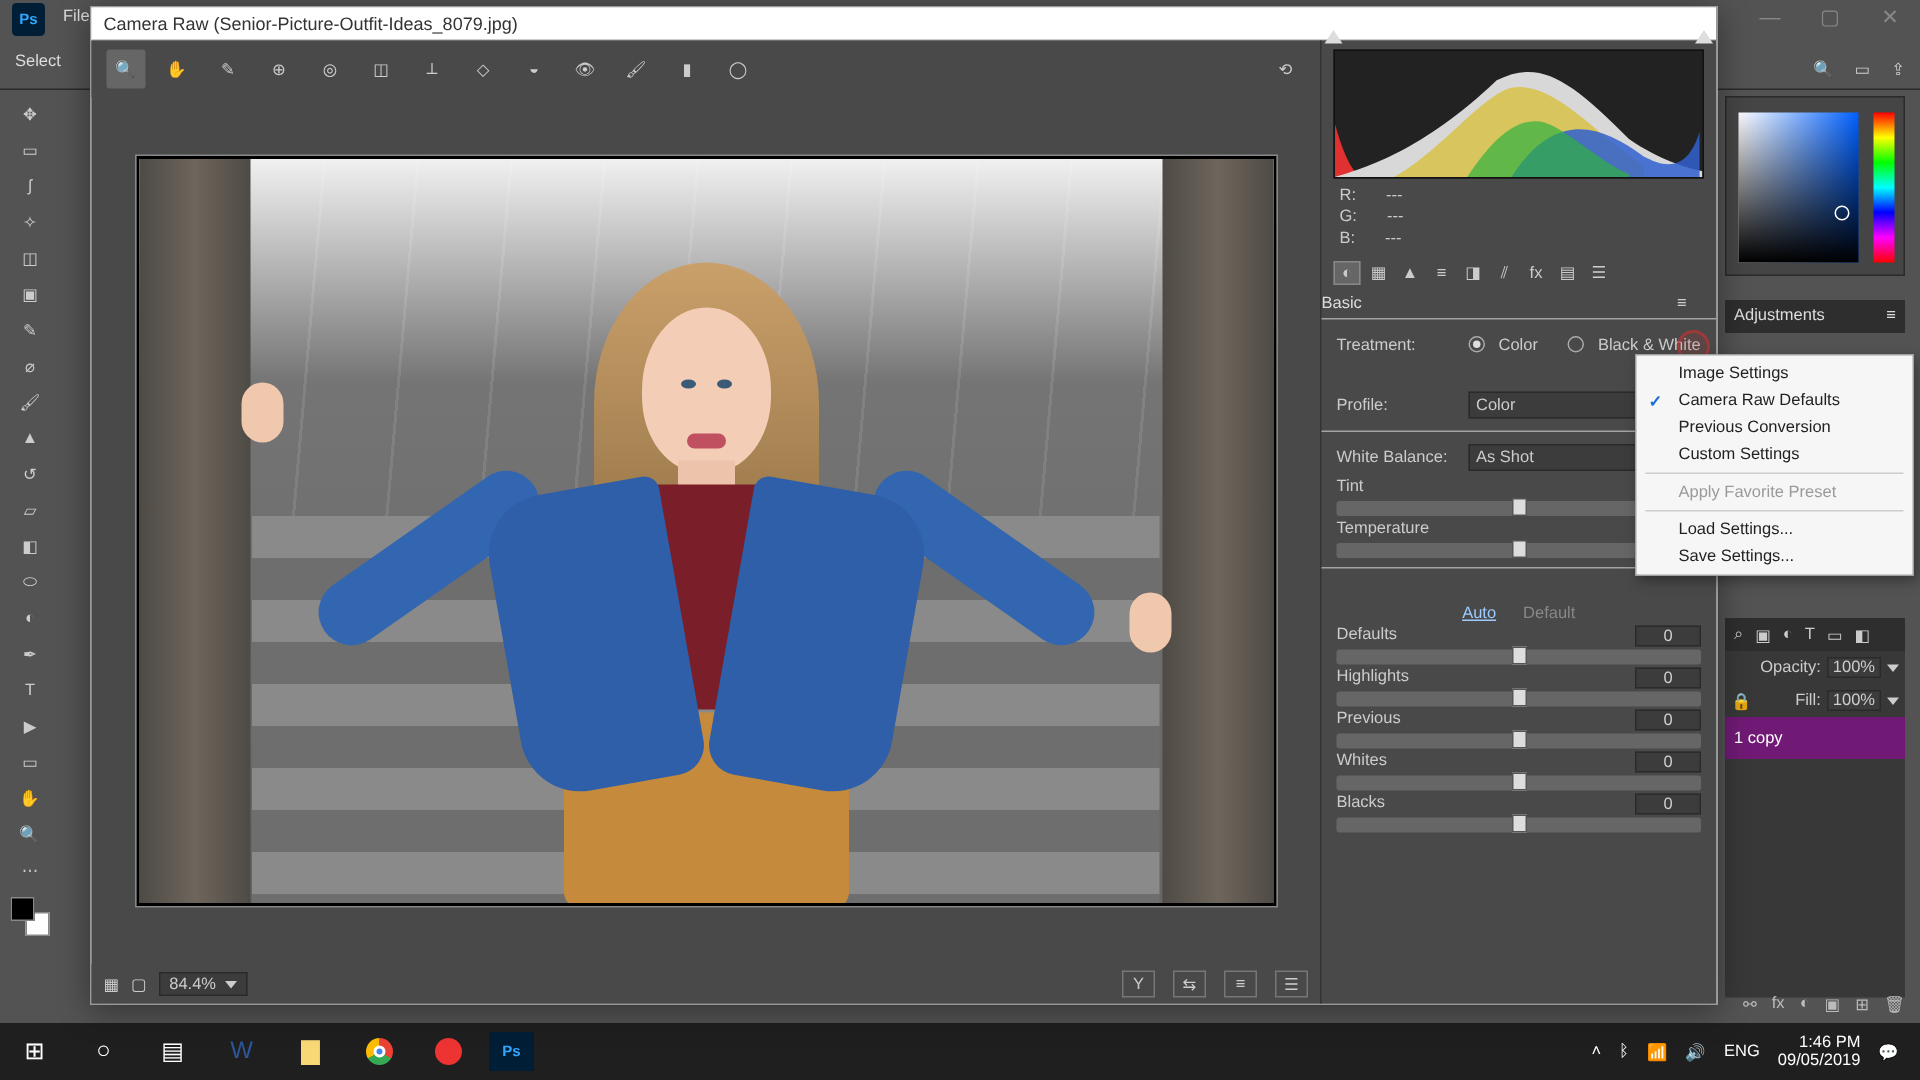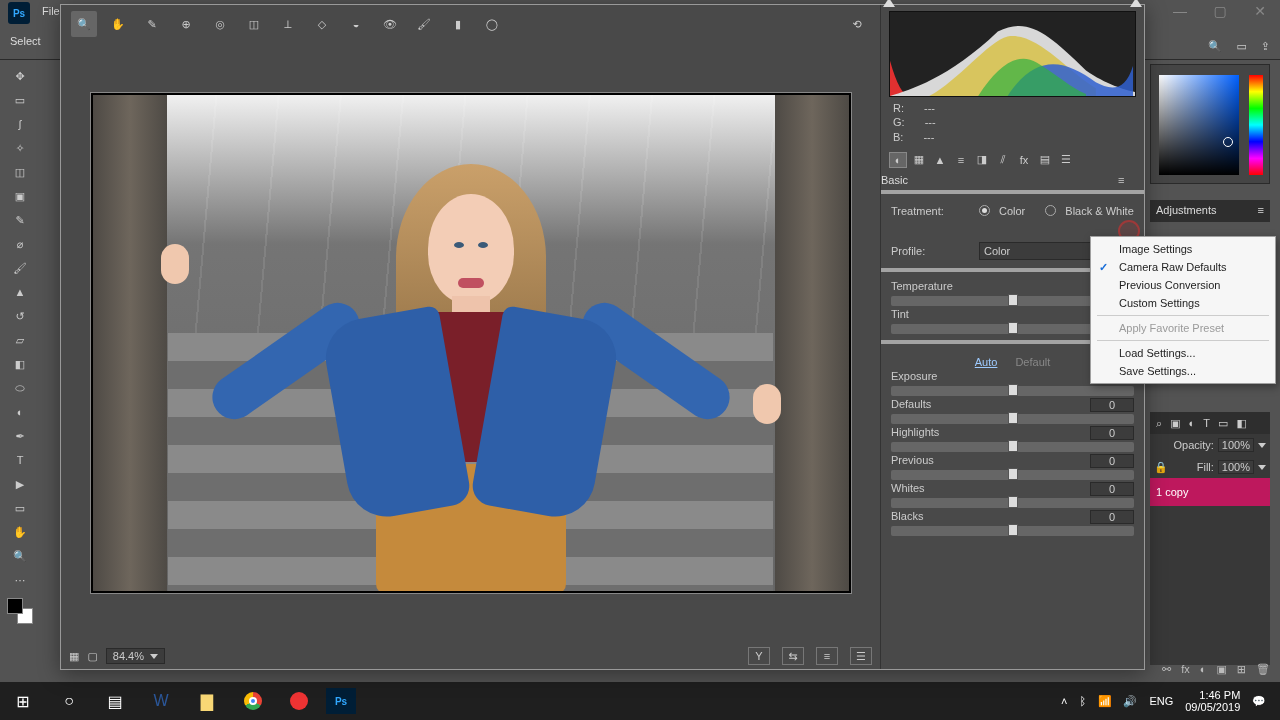--- a/index.html
+++ b/index.html
@@ -23,21 +23,21 @@
 
 .right-top-icons { position: absolute; right: 10px; top: 40px; display: flex; gap: 14px; color: #ccc; }
 .color-panel { position: absolute; right: 10px; top: 64px; width: 120px; height: 120px; background: #454545; border: 1px solid #2a2a2a; }
 .color-field { position: relative; width: 80px; height: 100px; margin: 10px 0 0 8px; background: linear-gradient(to top, #000, transparent), linear-gradient(to right, #fff, #0060ff); }
 .color-circle { position: absolute; width: 10px; height: 10px; border: 1px solid #fff; border-radius: 50%; right: 6px; top: 62px; }
 .hue-strip { position: absolute; right: 6px; top: 10px; width: 14px; height: 100px; background: linear-gradient(to bottom, #f00,#ff0,#0f0,#0ff,#00f,#f0f,#f00); }
 .adjust-panel { position: absolute; right: 10px; top: 200px; width: 120px; background: #383838; }
 .adjust-header { height: 22px; background: #2e2e2e; color: #ddd; padding: 4px 6px; display: flex; justify-content: space-between; }
 .layers-panel { position: absolute; right: 10px; top: 412px; width: 120px; bottom: 55px; background: #383838; }
 .layer-opacity-row { height: 22px; background: #383838; display: flex; align-items: center; justify-content: flex-end; padding: 0 4px; color: #ccc; gap: 4px; }
-.layer-item { height: 28px; background: #be185d; color: #fff; display: flex; align-items: center; padding: 0 6px; }
+.layer-item { height: 28px; background: #701a75; color: #fff; display: flex; align-items: center; padding: 0 6px; }
 
 
 .taskbar { position: absolute; bottom: 0; left: 0; right: 0; height: 38px; background: #1f1f1f; display: flex; align-items: center; }
 .task-item { width: 46px; height: 38px; display: flex; align-items: center; justify-content: center; color: #fff; font-size: 16px; }
 .task-right { margin-left: auto; display: flex; align-items: center; color: #fff; gap: 12px; padding-right: 14px; }
 .clock { text-align: right; line-height: 1.1; font-size: 11px; }
 
 
 .camraw { position: absolute; left: 60px; top: 4px; width: 1085px; height: 666px; background: #f0f0f0; border: 1px solid #999; box-shadow: 0 4px 20px rgba(0,0,0,.4); display: flex; flex-direction: column; }
 .camraw-title { height: 22px; background: #fff; border-bottom: 1px solid #ccc; display: flex; align-items: center; padding: 0 8px; color: #333; font-size: 12px; }
@@ -87,32 +87,32 @@
 .histogram { width: 100%; height: 86px; background: #222; border: 1px solid #111; position: relative; overflow: hidden; }
 .clip-l, .clip-r { position:absolute; top:-7px; width:0;height:0;border-left:6px solid transparent;border-right:6px solid transparent;border-bottom:9px solid #ddd;}
 .clip-l{left:2px;} .clip-r{right:2px;}
 .rgb-read { padding: 2px 12px 6px; color:#ccc; }
 .rgb-read div { display:flex; gap:20px; line-height:1.3;}
 .tab-icons { display:flex; gap:3px; padding: 2px 8px 4px; color:#ccc; }
 .tab-icons span { width:18px; height:16px; display:flex;align-items:center;justify-content:center; border:1px solid transparent; }
 .tab-icons span.sel { background:#666; border-color:#888; }
 .panel-title { text-align:left; color:#ddd; padding:2px 0 4px; }
 .panel-menu-btn { position:absolute; right:8px; width:18px; height:14px; color:#ccc; }
-.basic-section { border-top:4px solid #a3a3a3; padding:6px 10px; color:#ccc; position: relative; }
+.basic-section { border-top:1px solid #a3a3a3; padding:6px 10px; color:#ccc; position: relative; }
 .row { display:flex; align-items:center; height:22px; gap:6px; }
 .row label { width:82px; color:#ccc; }
 .radio { width:11px;height:11px;border:1px solid #aaa;border-radius:50%;display:inline-block;margin-right:3px;position:relative;}
 .radio.on::after{content:"";position:absolute;inset:2px;background:#ddd;border-radius:50%;}
 .select { flex:1; background:#3c3c3c; border:1px solid #2a2a2a; padding:2px 4px; display:flex; justify-content:space-between; align-items:center;}
 .slider-row { margin-top:2px; }
 .slider-row .head { display:flex; justify-content:space-between; }
 .slider-row .val { width:44px; text-align:center; background:#3c3c3c; border:1px solid #2a2a2a; margin-left:6px; }
 .track { position:relative; height:10px; margin-top:2px; background:linear-gradient(90deg,#666,#666); border-radius:2px;}
 .track .thumb { position:absolute; top:-2px; width:10px; height:12px; background:#ddd; border:1px solid #555; left:calc(50% - 5px); }
-.auto-default { display:flex; justify-content:center; gap:18px; margin:6px 0 2px; }
+.auto-default { display:flex; justify-content:center; gap:18px; margin:18px 0 2px; }
 .auto-default .auto { color:#9ecbff; text-decoration:underline; cursor:pointer;}
 .auto-default .def { color:#888; }
 
 
 .camraw-footer { height: 44px; background: #494949; display: flex; justify-content: flex-end; align-items: center; padding: 0 14px; gap: 12px; }
 .btn { min-width: 74px; height: 26px; background: #5a5a5a; border: 1px solid #333; color: #eee; border-radius: 13px; display:flex;align-items:center;justify-content:center; cursor:pointer;}
 
 
 .flyout { position: absolute; left: 1090px; top: 236px; width: 186px; background: #f6f6f6; border: 1px solid #a0a0a0; box-shadow: 2px 3px 8px rgba(0,0,0,.35); z-index: 50; padding: 3px 0; }
 .flyout .mi { padding: 3px 10px 3px 28px; color: #222; position: relative; white-space: nowrap; }
@@ -250,20 +250,21 @@
       <div class="clock">
         <div>1:46 PM</div>
         <div>09/05/2019</div>
       </div>
       <span>💬</span>
     </div>
   </div>
 </div>
 
 <div class="camraw">
+  <div class="camraw-title">Camera Raw (Senior-Picture-Outfit-Ideas_8079.jpg)</div>
   <div class="camraw-body">
     <div class="camraw-left">
       <div class="camraw-toolbar">
         <div class="cr-tool sel">🔍</div>
         <div class="cr-tool">✋</div>
         <div class="cr-tool">✎</div>
         <div class="cr-tool">⊕</div>
         <div class="cr-tool">◎</div>
         <div class="cr-tool">◫</div>
         <div class="cr-tool">⟂</div>
@@ -372,54 +373,52 @@
         <div class="row" style="margin-top:18px">
           <label>Profile:</label>
           <div class="select">
               <span>Color</span>
               <span class="small-tri"></span>
             </div>
         </div>
       </div>
 
       <div class="basic-section">
+        <div class="row">
+          <label>White Balance:</label>
+          <div class="select">
+              <span>As Shot</span>
+              <span class="small-tri"></span>
+            </div>
+        </div>
+        <div class="slider-row">
+          <div class="head">
+              <span>Tint</span>
+              <span class="val">0</span>
+            </div>
+          <div class="track">
+              <div class="thumb"></div>
+            </div>
+        </div>
         <div class="slider-row">
           <div class="head">
               <span>Temperature</span>
-              <span class="val">0</span>
-            </div>
-          <div class="track">
-              <div class="thumb"></div>
-            </div>
-        </div>
-        <div class="slider-row">
-          <div class="head">
-              <span>Tint</span>
               <span class="val">0</span>
             </div>
           <div class="track">
               <div class="thumb"></div>
             </div>
         </div>
       </div>
 
       <div class="basic-section">
         <div class="auto-default">
           <span class="auto">Auto</span>
           <span class="def">Default</span>
         </div>
-        <div class="slider-row">
-            <div class="head">
-              <span>Exposure</span>
-              <span class="val">0.00</span>
-            </div>
-            <div class="track">
-              <div class="thumb"></div>
-            </div>
-          </div>
         <div class="slider-row">
             <div class="head">
               <span>Defaults</span>
               <span class="val">0</span>
             </div>
             <div class="track">
               <div class="thumb"></div>
             </div>
           </div>
         <div class="slider-row">

